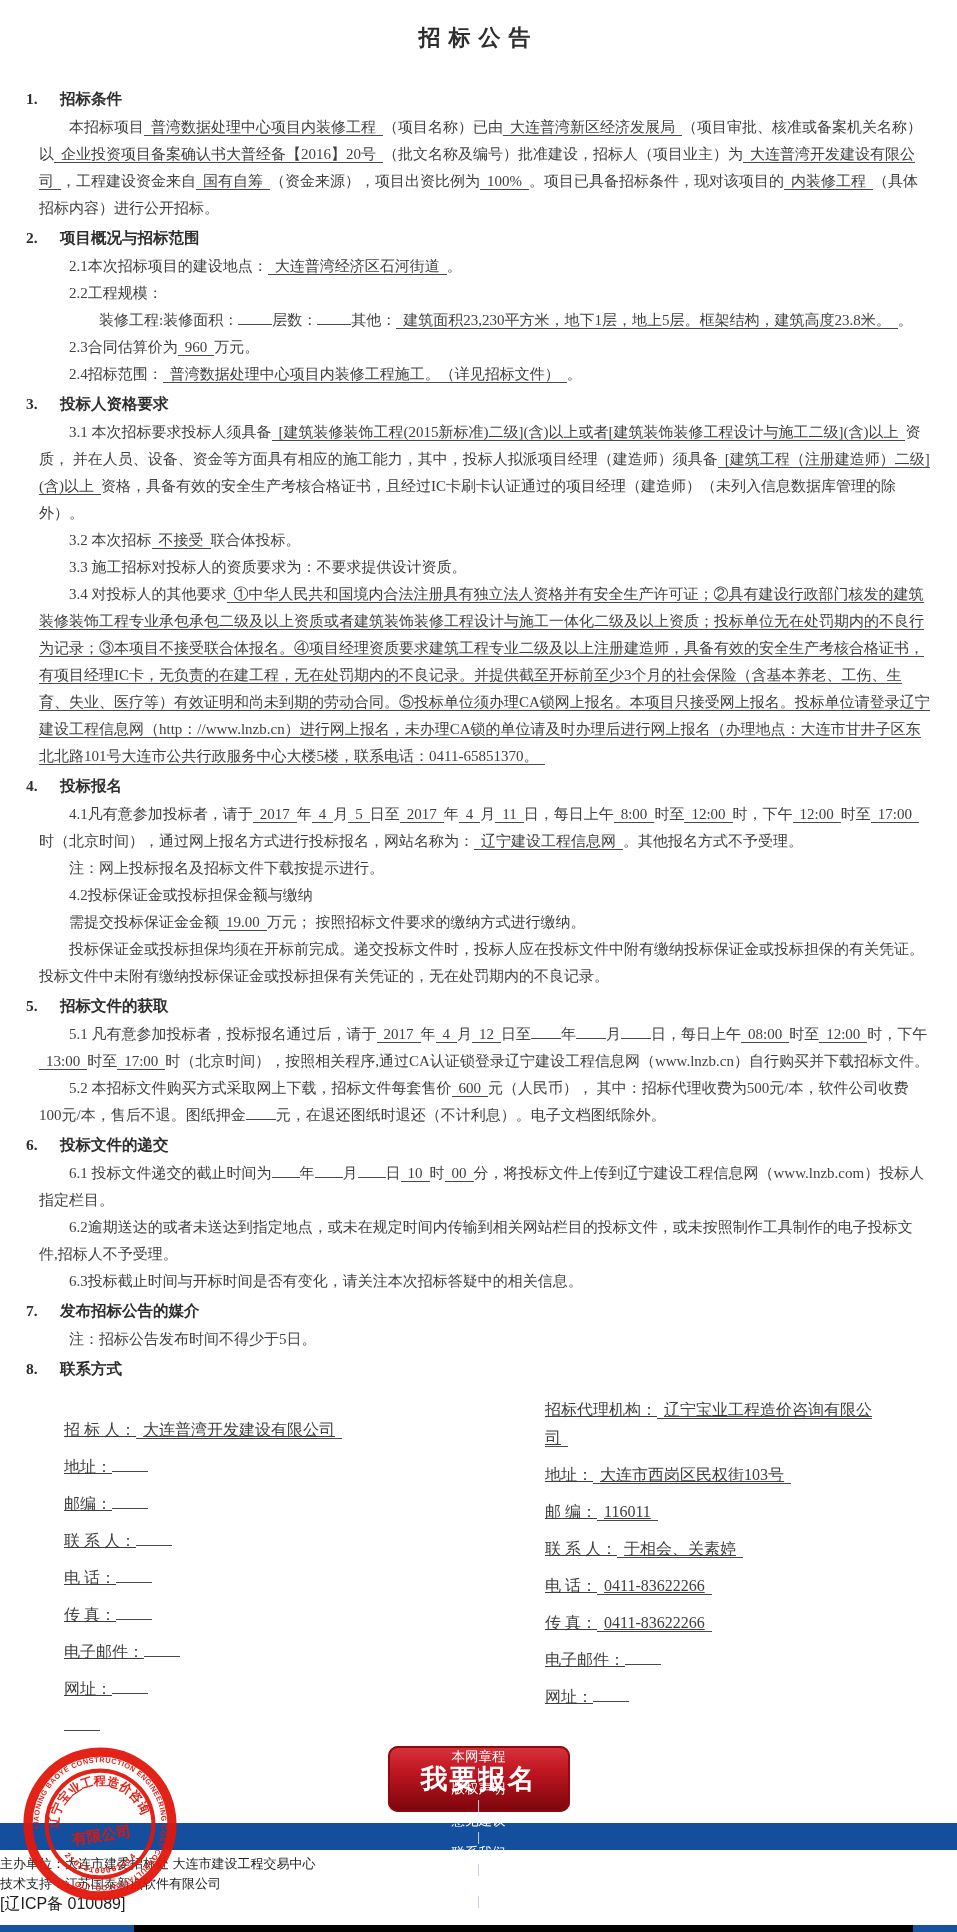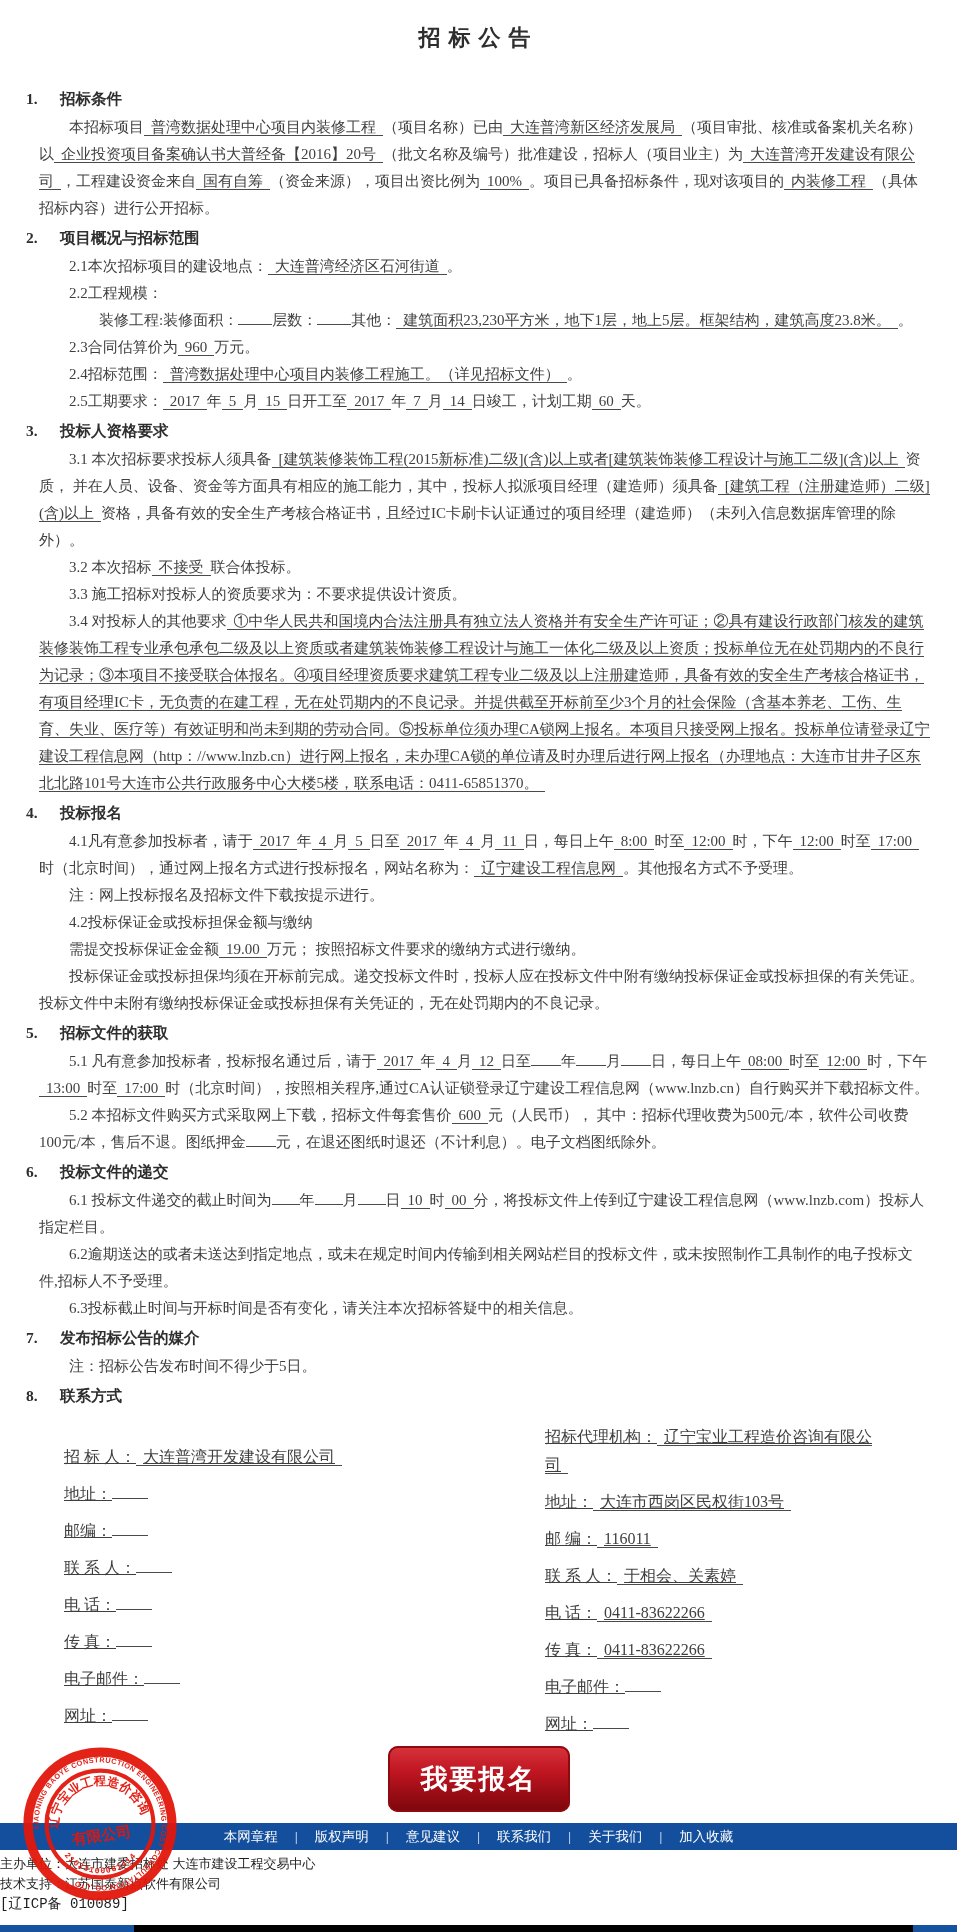--- a/index.html
+++ b/index.html
@@ -40,30 +40,30 @@
     background:linear-gradient(180deg,#d8343c 0%,#c01622 38%,#9c0d15 70%,#7c060c 100%);
     box-shadow:inset 0 0 0 2px #8e0a10;
     color:#ffffff; font-size:27px; font-weight:bold; letter-spacing:2px;
     font-family:Liberation Serif, serif;
   }
   
   .footer-nav {
     position:absolute; top:1823px; left:0; width:957px; height:27px;
     background:#134f9c; display:flex; align-items:center; justify-content:center;
     font-family:"Liberation Sans","DejaVu Sans",sans-serif;
-    color:#ffffff; font-size:13.5px;
+    color:#ffffff; font-size:13.5px;flex-direction:column;
   }
   .footer-nav a { color:#ffffff; text-decoration:none; padding:0 4px; }
   .footer-nav .sep { margin:0 13px; color:#bcd0ea; font-size:12px; }
   .footer-info {
     position:absolute; top:1854px; left:0; width:957px; text-align:left;
     font-family:"Liberation Sans","DejaVu Sans",sans-serif;
     font-size:13px; line-height:20px; color:#1d1d1d;
   }
-  .footer-info .icp { font-family:Liberation Mono, monospace; font-size:14px; }
+  .footer-info .icp { font-family:Liberation Sans, sans-serif; font-size:16px; }
   .bottom-strip {
     position:absolute; top:1925px; left:0; width:957px; height:7px;
     background:linear-gradient(90deg,#1553a0 0px,#1553a0 134px,#000000 134px,#000000 913px,#1553a0 913px,#1553a0 957px);
   }
   
   .stamp {
     position:absolute; left:22px; top:1746px; width:156px; height:156px;
     z-index:6; transform:rotate(-8deg); opacity:0.95; pointer-events:none;
   }
 </style>
@@ -85,21 +85,20 @@
         <div class="section">
           <div class="sec-heading">
             <span class="sec-num">2.</span>
             <span>项目概况与招标范围</span>
           </div>
           <p class="para">2.1本次招标项目的建设地点：<span class="u">大连普湾经济区石河街道</span>。</p>
           <p class="para">2.2工程规模：</p>
           <p class="para ind4">装修工程:装修面积：<span class="blank" style="width: 34px;"></span>层数：<span class="blank" style="width: 34px;"></span>其他：<span class="u">建筑面积23,230平方米，地下1层，地上5层。框架结构，建筑高度23.8米。</span>。</p>
           <p class="para">2.3合同估算价为<span class="u">960</span>万元。</p>
           <p class="para">2.4招标范围：<span class="u">普湾数据处理中心项目内装修工程施工。（详见招标文件）</span>。</p>
-          <p class="para">2.5工期要求：<span class="u">2017</span>年<span class="u">5</span>月<span class="u">15</span>日开工至<span class="u">2017</span>年<span class="u">7</span>月<span class="u">14</span>日竣工，计划工期<span class="u">60</span>天。</p>
         </div>
         <div class="section">
           <div class="sec-heading">
             <span class="sec-num">3.</span>
             <span>投标人资格要求</span>
           </div>
           <p class="para">3.1 本次招标要求投标人须具备<span class="u">[建筑装修装饰工程(2015新标准)二级](含)以上或者[建筑装饰装修工程设计与施工二级](含)以上</span>资质， 并在人员、设备、资金等方面具有相应的施工能力，其中，投标人拟派项目经理（建造师）须具备<span class="u">[建筑工程（注册建造师）二级](含)以上</span>资格，具备有效的安全生产考核合格证书，且经过IC卡刷卡认证通过的项目经理（建造师）（未列入信息数据库管理的除外）。</p>
           <p class="para">3.2 本次招标<span class="u">不接受</span>联合体投标。</p>
           <p class="para">3.3 施工招标对投标人的资质要求为：不要求提供设计资质。</p>
           <p class="para">3.4 对投标人的其他要求<span class="u">①中华人民共和国境内合法注册具有独立法人资格并有安全生产许可证；②具有建设行政部门核发的建筑装修装饰工程专业承包承包二级及以上资质或者建筑装饰装修工程设计与施工一体化二级及以上资质；投标单位无在处罚期内的不良行为记录；③本项目不接受联合体报名。④项目经理资质要求建筑工程专业二级及以上注册建造师，具备有效的安全生产考核合格证书，有项目经理IC卡，无负责的在建工程，无在处罚期内的不良记录。并提供截至开标前至少3个月的社会保险（含基本养老、工伤、生育、失业、医疗等）有效证明和尚未到期的劳动合同。⑤投标单位须办理CA锁网上报名。本项目只接受网上报名。投标单位请登录辽宁建设工程信息网（http：//www.lnzb.cn）进行网上报名，未办理CA锁的单位请及时办理后进行网上报名（办理地点：大连市甘井子区东北北路101号大连市公共行政服务中心大楼5楼，联系电话：0411-65851370。</span></p>

